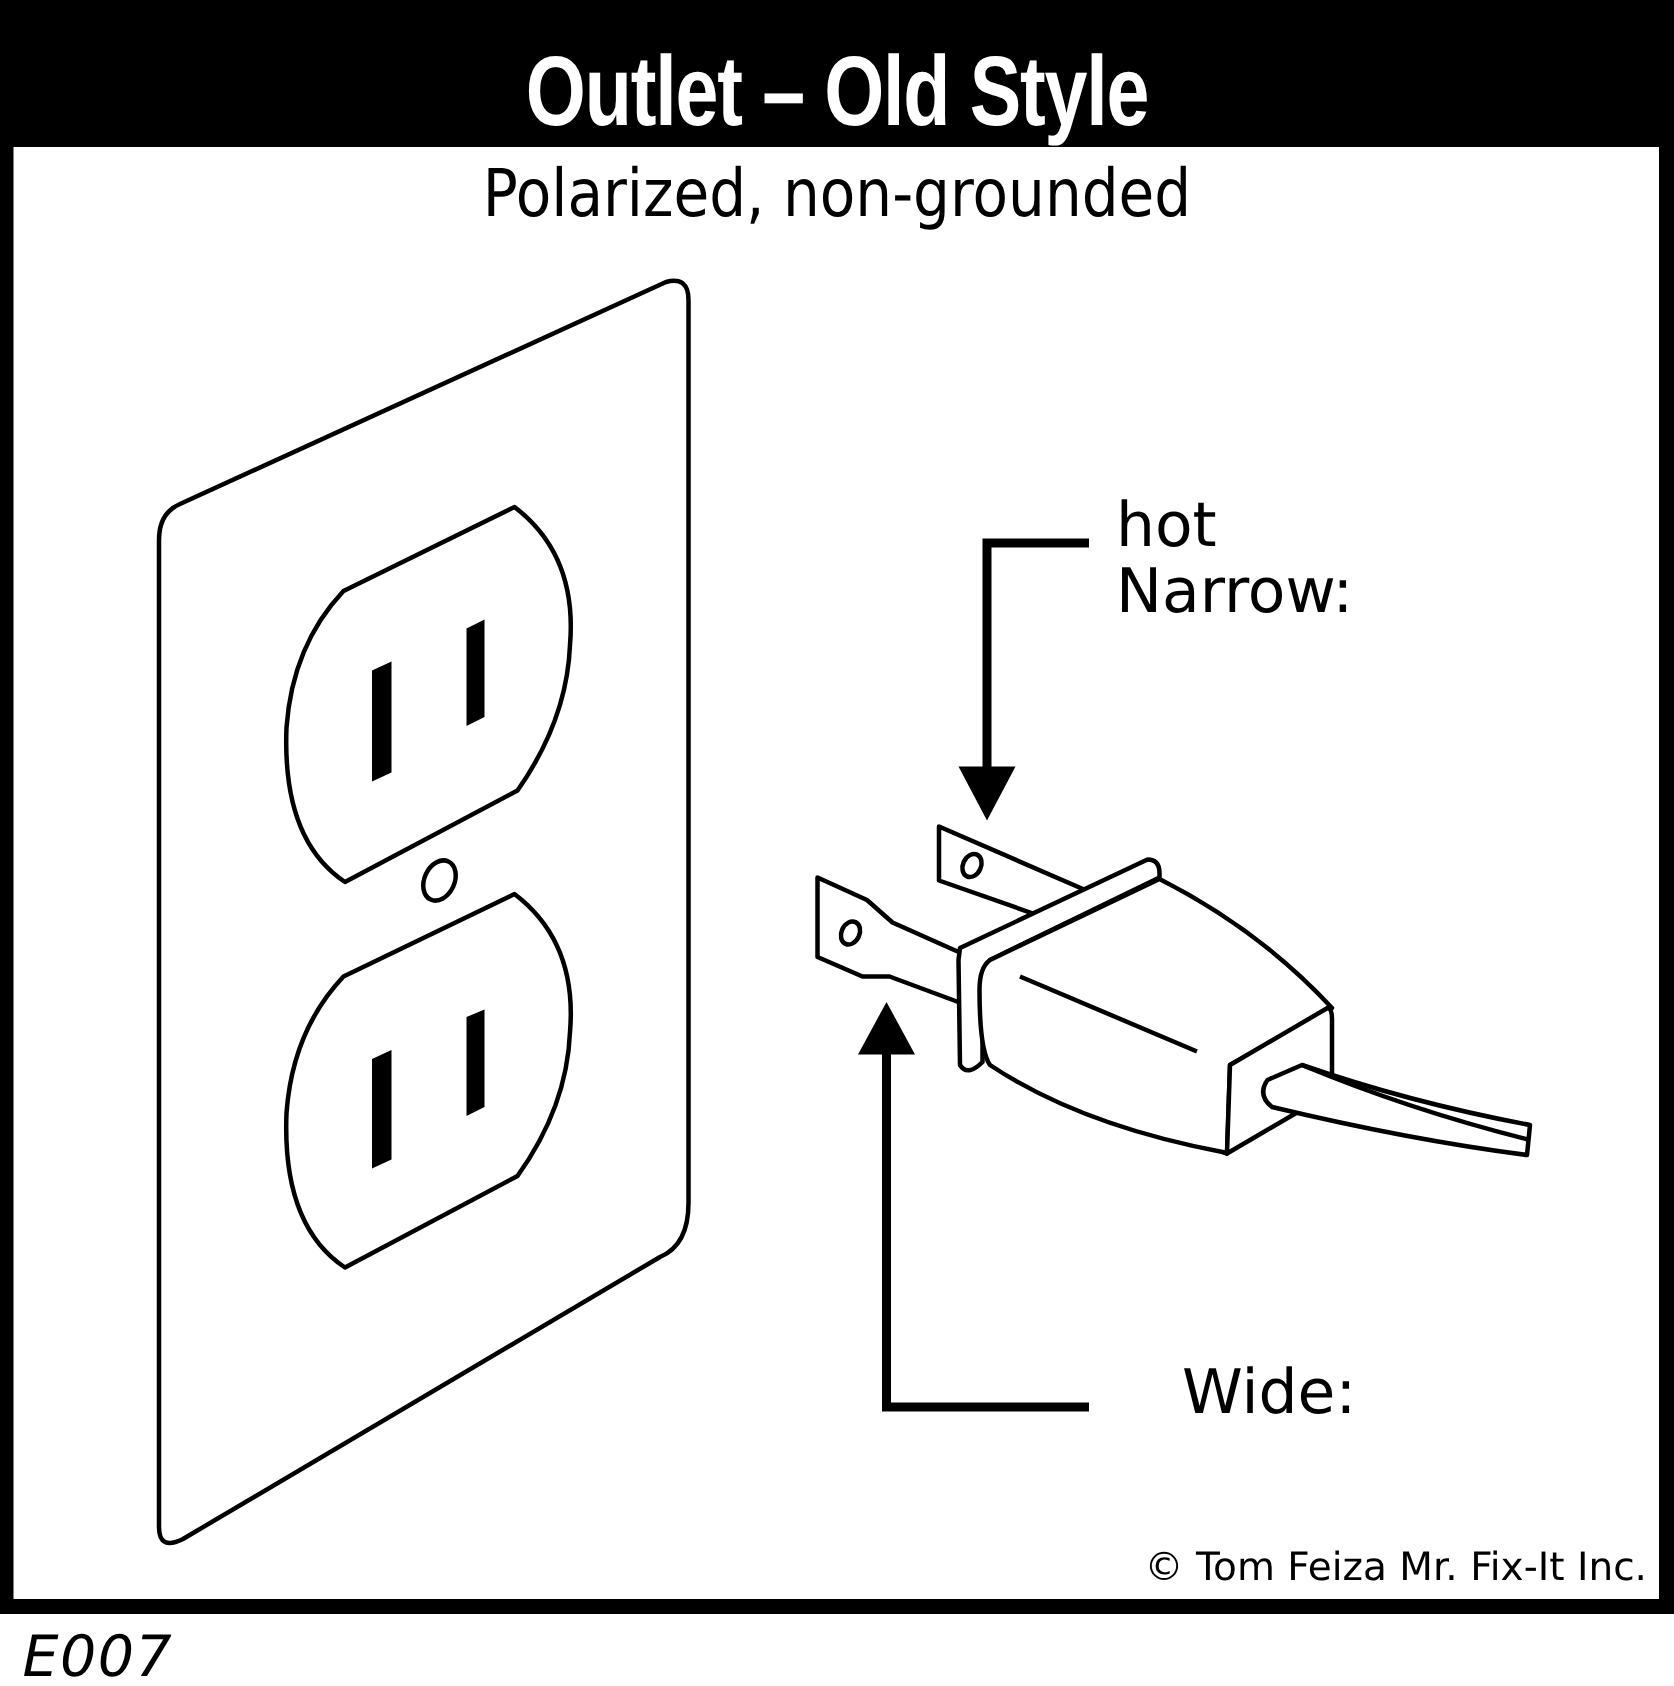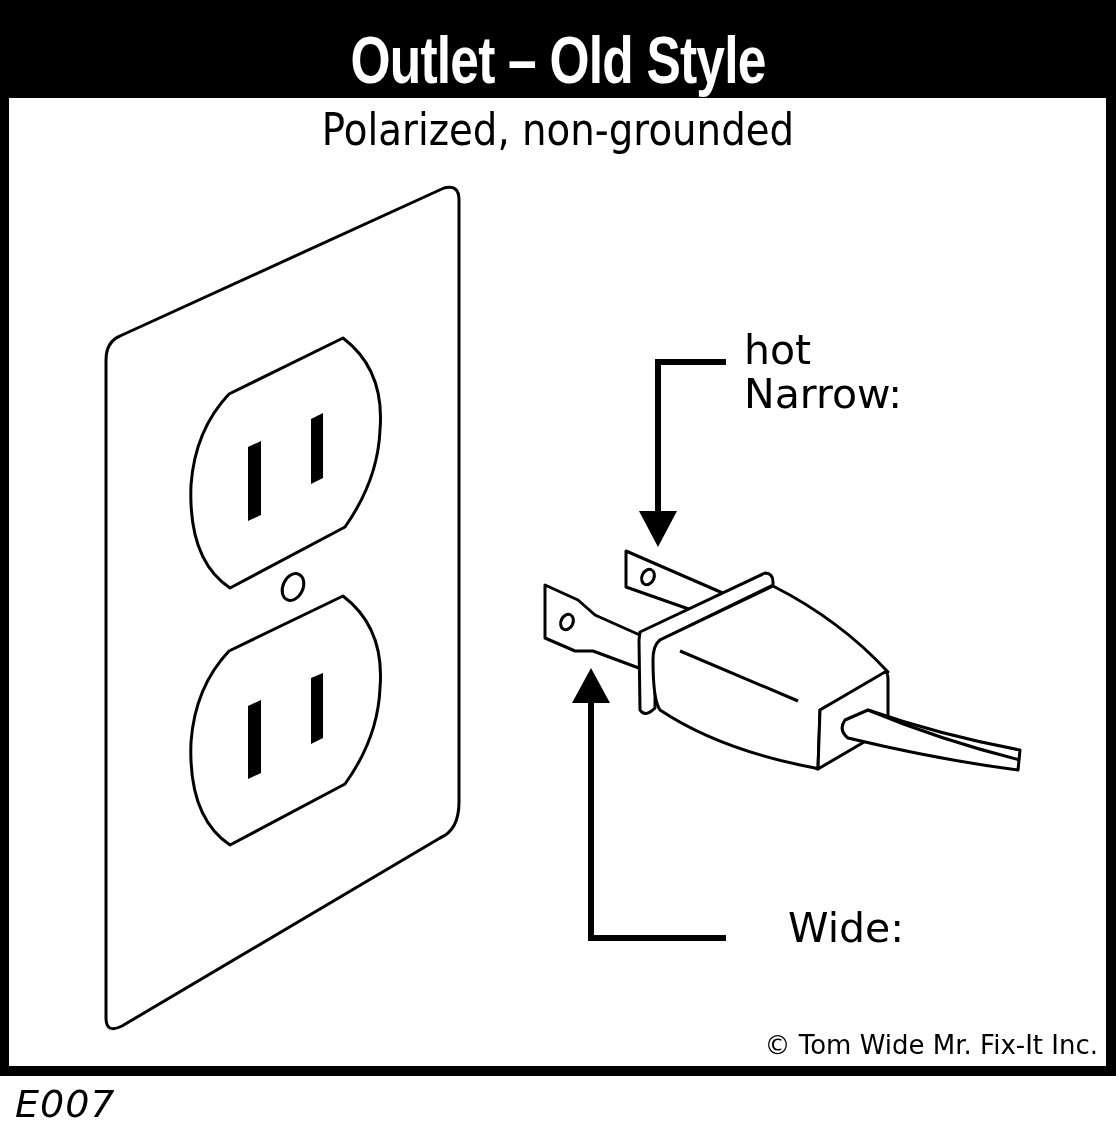--- a/index.html
+++ b/index.html
@@ -80,14 +80,14 @@
 
 <div class="label" style="left:744px; top:328px;">
   <div>hot</div>
   <div>Narrow:</div>
 </div>
 
 <div class="label" style="left:744px; top:906px;margin-left:44px;">
   <div>Wide:</div>
 </div>
 
-<div class="copyright">© Tom Wide Mr. Fix-It Inc.</div>
+<div class="copyright">© Tom Feiza Mr. Fix-It Inc.</div>
 <div class="code">E007</div>
 
 </body></html>

